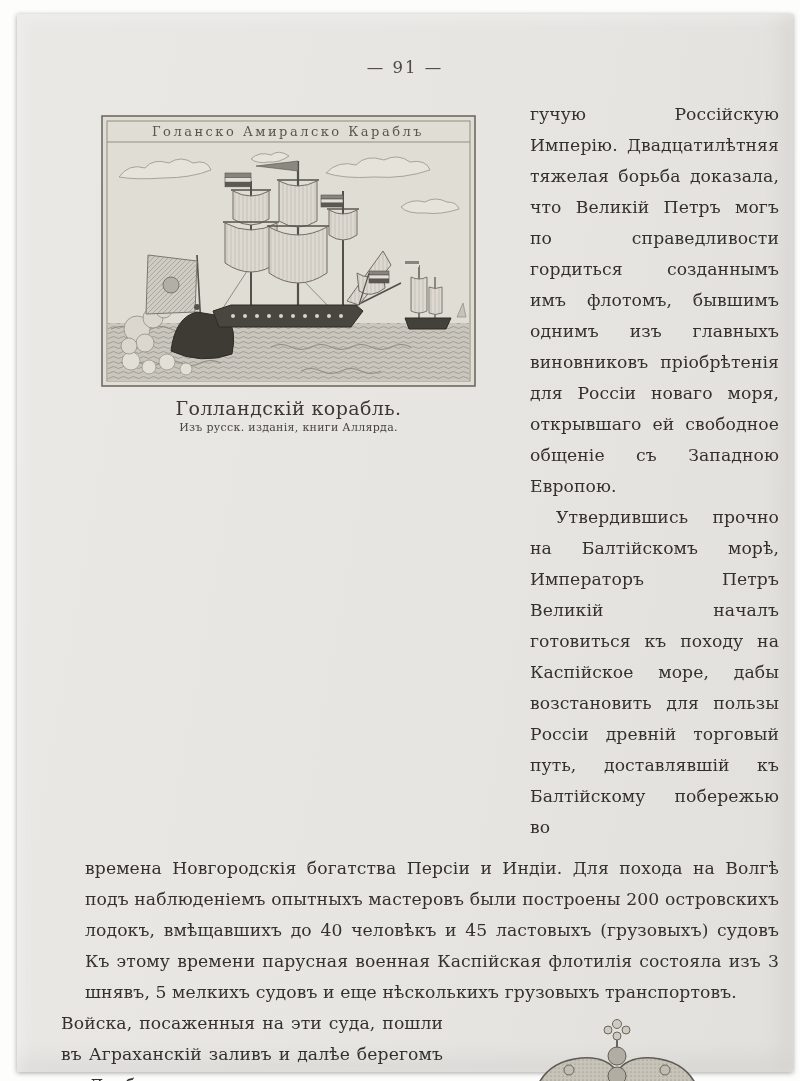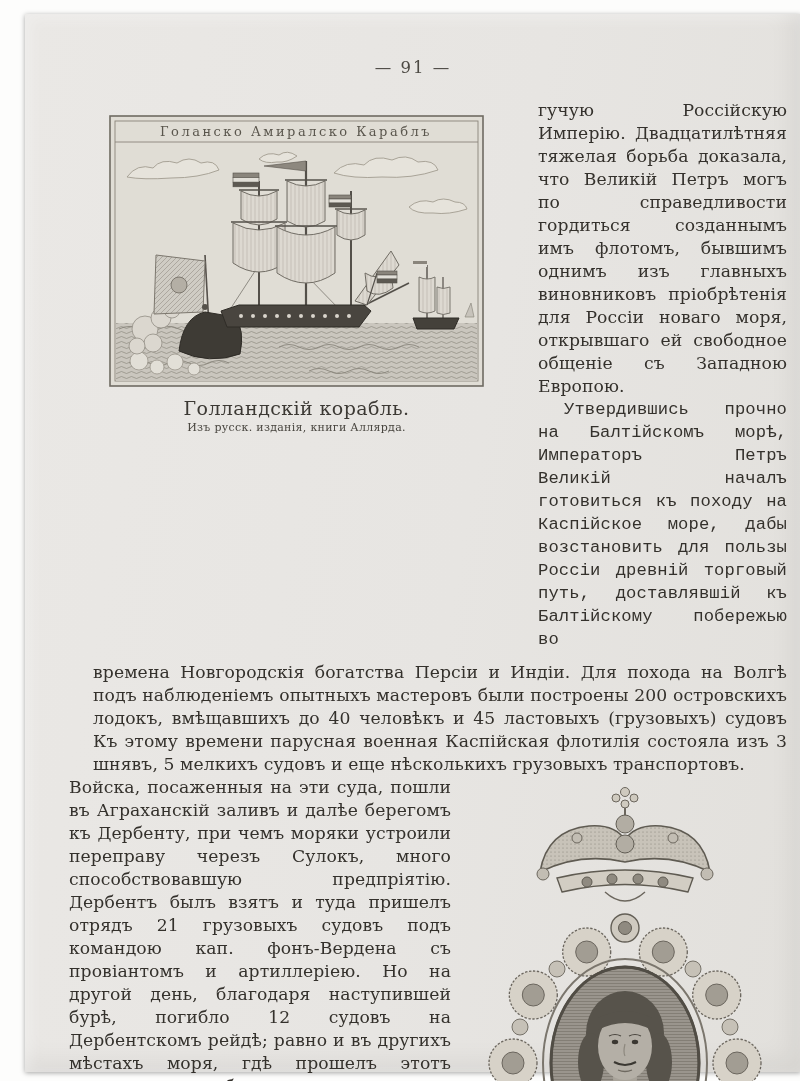--- a/index.html
+++ b/index.html
@@ -3,38 +3,38 @@
 <meta charset="utf-8">
 <style>
   html,body{margin:0;padding:0;}
   body{
     width:800px;height:1081px;
     background:#fdfdfc;
     font-family:"DejaVu Serif","Liberation Serif",serif;
     position:relative;overflow:hidden;
   }
   .page{
-    position:absolute;left:25px;top:14px;width:776px;height:1058px;
+    position:absolute;left:17px;top:14px;width:776px;height:1058px;
     background:linear-gradient(100deg,#eae8e5 0%,#e7e5e2 55%,#e2e0dc 100%);
     box-shadow:0 1px 5px rgba(0,0,0,.35), inset -8px -10px 26px rgba(0,0,0,.06), inset 5px 4px 14px rgba(255,255,255,.45);
     color:#383530;
   }
   .page-number{
     text-align:center;margin-top:44px;font-size:16.5px;color:#4c4943;letter-spacing:2px;
   }
   .content{padding:0 14px 0 44px;}
   .top-row{display:flex;gap:14px;margin-top:22px;align-items:flex-start;}
   .ship-fig{width:375px;flex:0 0 375px;text-align:center;}
   .right-col{flex:1;min-width:0;}
   .body-text{
-    font-size:17.2px;line-height:23px;text-align:justify;color:#34312c;
+    font-size:17.2px;line-height:31px;text-align:justify;color:#34312c;
     letter-spacing:.1px;
   }
   .body-text p{margin:0;}
-  .body-text p.indent{text-indent:26px;font-family:Liberation Mono, monospace;}
+  .body-text p.indent{text-indent:26px;}
   .fig-caption-main{font-size:19px;color:#3c3934;letter-spacing:.4px;margin-top:10px;text-align:center;}
   .fig-caption-sub{font-size:11px;color:#47443e;letter-spacing:.3px;margin-top:2px;text-align:center;}
   .full-width{margin-top:10px;margin-left:24px;}
   .bottom-row{display:flex;gap:12px;margin-top:0;align-items:flex-start;}
   .left-col{flex:0 0 382px;width:382px;}
   .portrait-fig{flex:1;text-align:center;margin:0;padding-top:2px;}
   svg{display:block;margin:0 auto;}
   .engraving-title{
     font-family:"DejaVu Serif","Liberation Serif",serif;
     font-size:13px;letter-spacing:2.5px;fill:#5a564d;

